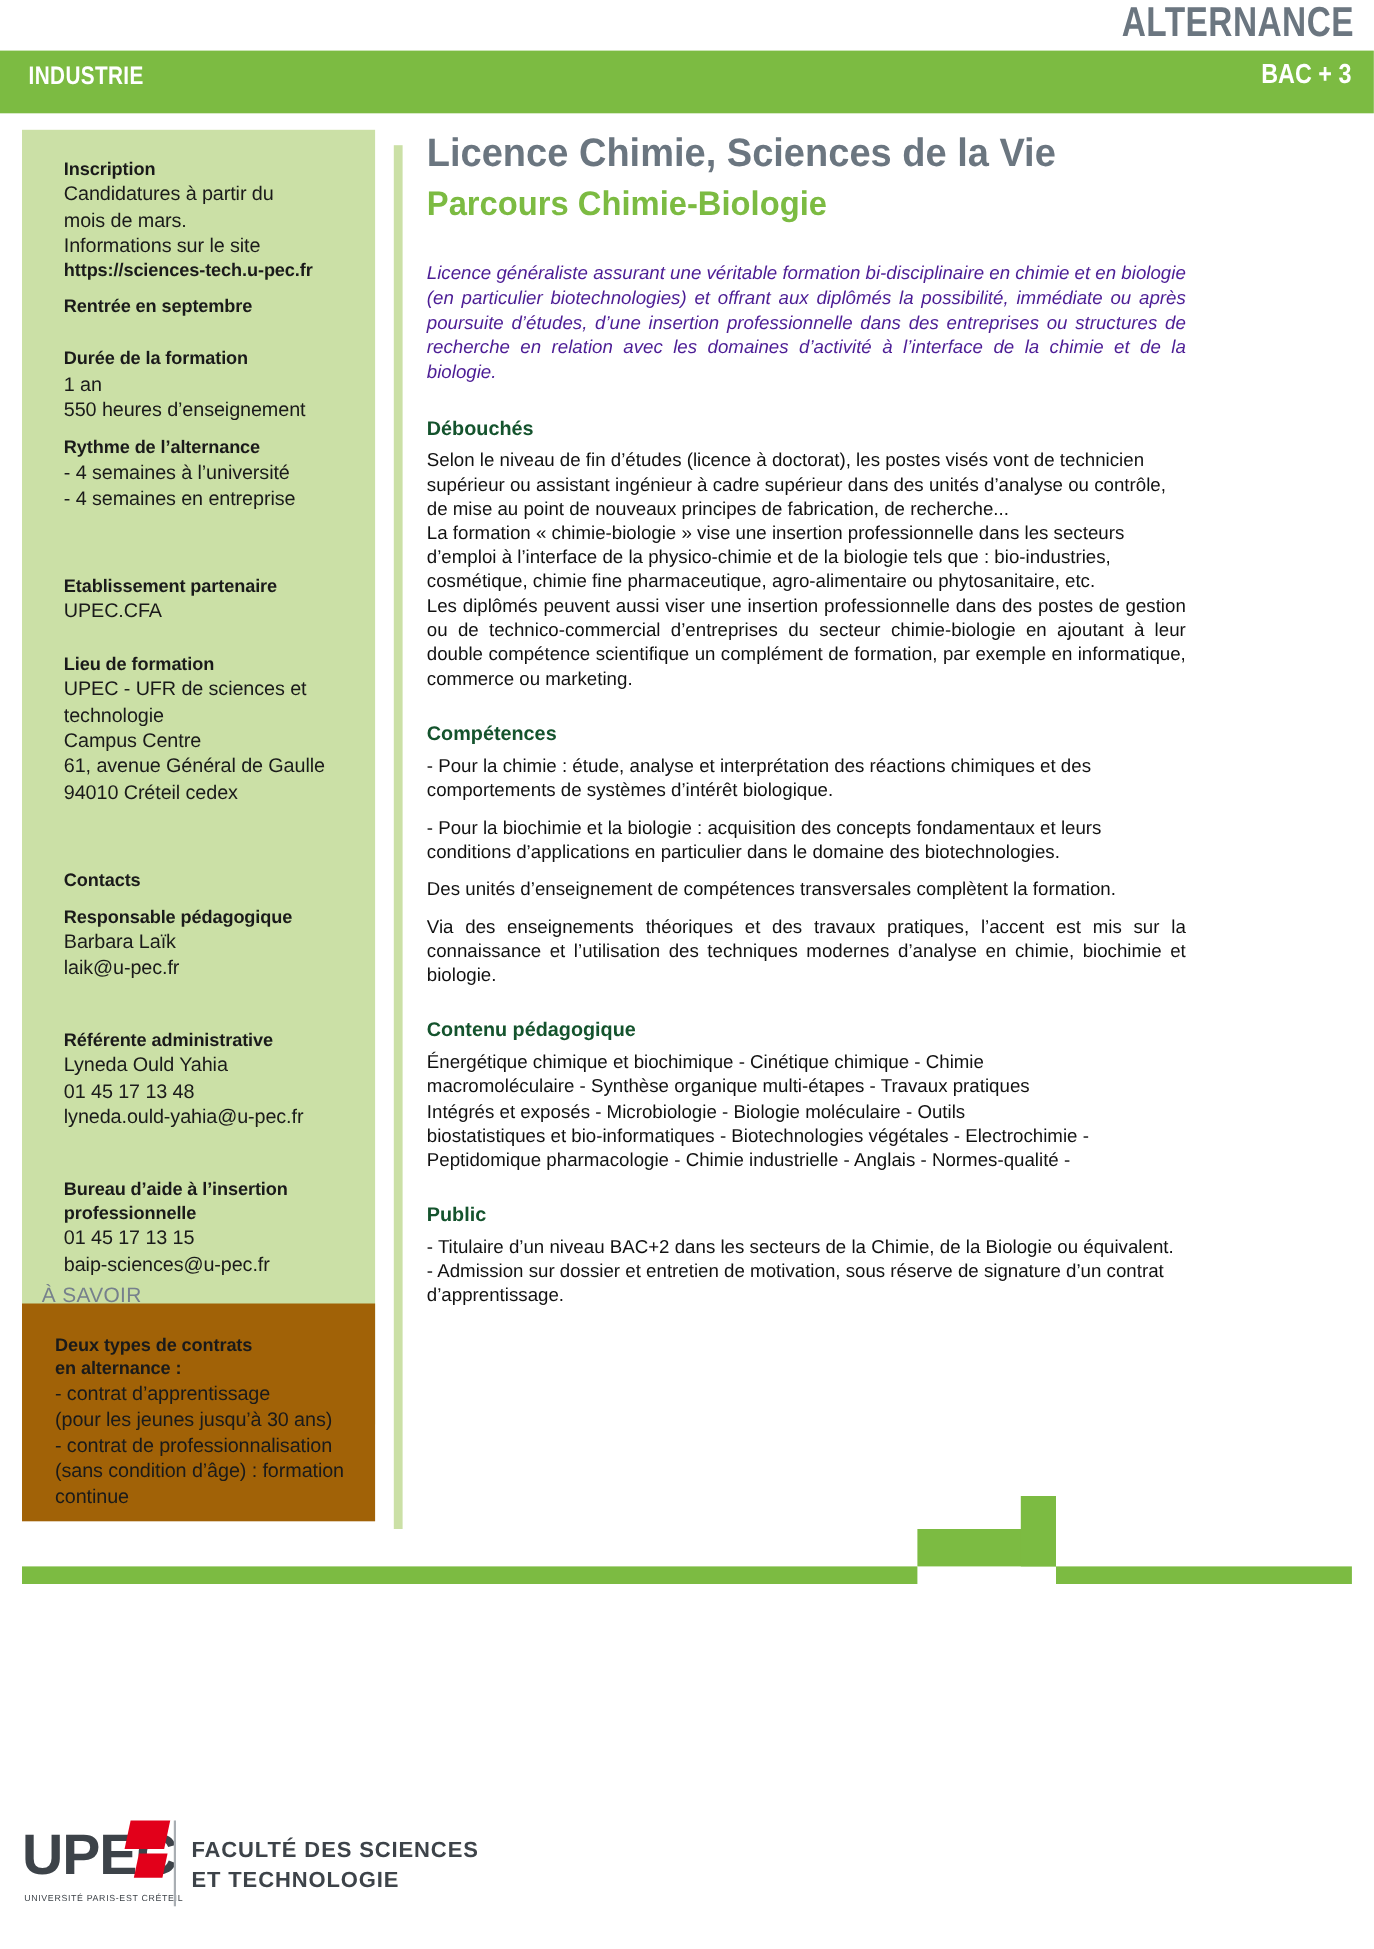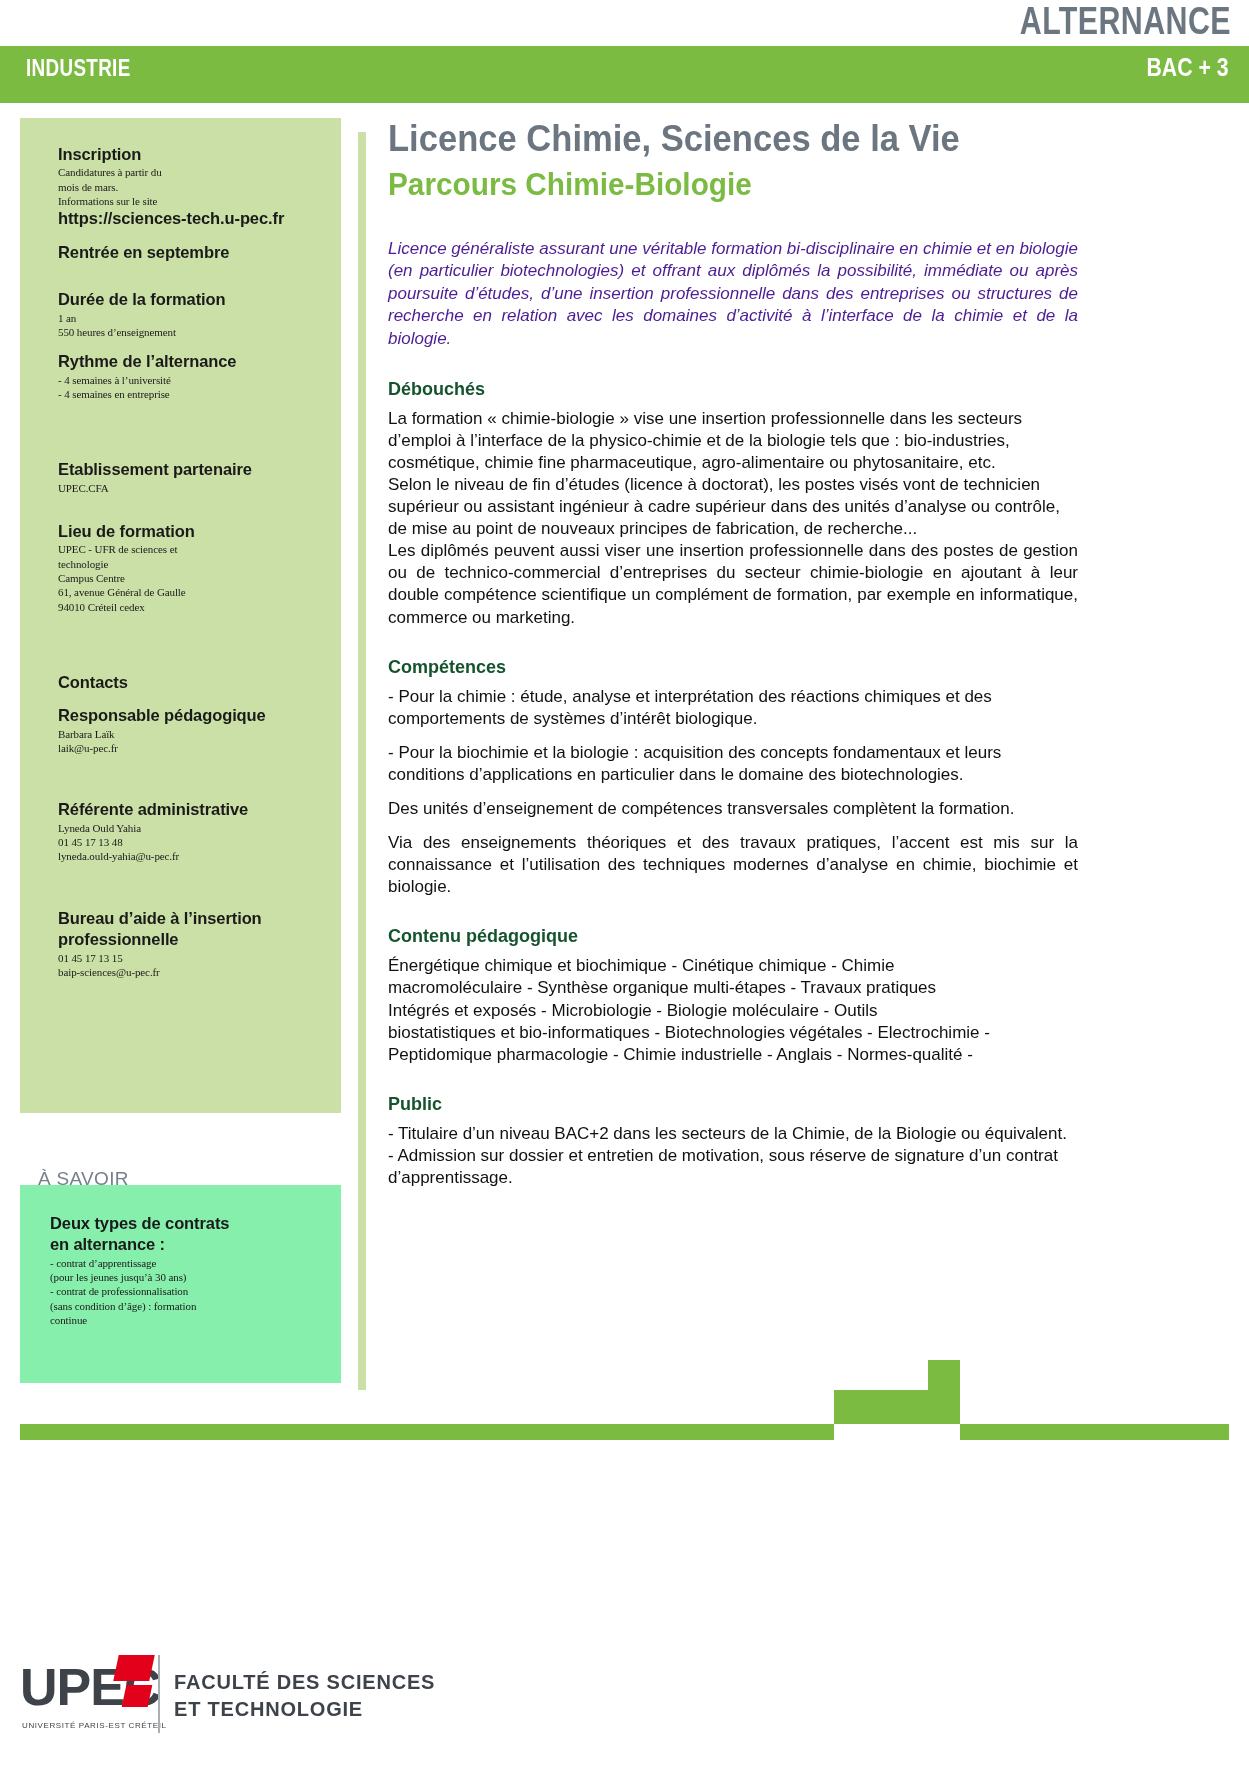--- a/index.html
+++ b/index.html
@@ -82,22 +82,22 @@
   .sb-h {
     font-family: "Liberation Sans", sans-serif;
     font-weight: bold;
     font-size: 16.5px;
     color: #1a1a1a;
     margin: 0;
     line-height: 1.30;
     letter-spacing: -0.1px;
   }
   .sb-p {
-    font-family: Liberation Serif, serif;
-    font-size: 11px;
+    font-family: Liberation Sans, sans-serif;
+    font-size: 18px;
     color: #1a1a1a;
     margin: 0;
     line-height: 1.30;
     letter-spacing: -0.1px;
   }
   .sb-gap-s { height: 12px; }
   .sb-gap-m { height: 26px; }
   .sb-gap-l { height: 44px; }
   .sb-gap-xl { height: 58px; }
 
@@ -112,21 +112,21 @@
     letter-spacing: 0.3px;
     z-index: 4;
   }
 
   .savoir-box {
     position: absolute;
     left: 20px;
     top: 1185px;
     width: 321px;
     height: 198px;
-    background: #86efac;
+    background: #a16207;
     z-index: 3;
   }
   .savoir-inner {
     padding: 28px 14px 14px 30px;
   }
 
   
   .main {
     position: absolute;
     left: 366px;
@@ -406,22 +406,22 @@
 <div class="main">
   <div style="margin-left:22px">
     <h1 class="main-title">Licence Chimie, Sciences de la Vie</h1>
     <h2 class="main-subtitle">Parcours Chimie-Biologie</h2>
   </div>
 
   <p class="intro">Licence généraliste assurant une véritable formation bi-disciplinaire en chimie et en biologie (en particulier biotechnologies) et offrant aux diplômés la possibilité, immédiate ou après poursuite d’études, d’une insertion professionnelle dans des entreprises ou structures de recherche en relation avec les domaines d’activité à l’interface de la chimie et de la biologie.</p>
 
   <div class="sec">
     <div class="sec-h">Débouchés</div>
+    <p class="sec-p tight">Selon le niveau de fin d’études (licence à doctorat), les postes visés vont de technicien supérieur ou assistant ingénieur à cadre supérieur dans des unités d’analyse ou contrôle, de mise au point de nouveaux principes de fabrication, de recherche...</p>
     <p class="sec-p tight">La formation « chimie-biologie » vise une insertion professionnelle dans les secteurs d’emploi à l’interface de la physico-chimie et de la biologie tels que : bio-industries, cosmétique, chimie fine pharmaceutique, agro-alimentaire ou phytosanitaire, etc.</p>
-    <p class="sec-p tight">Selon le niveau de fin d’études (licence à doctorat), les postes visés vont de technicien supérieur ou assistant ingénieur à cadre supérieur dans des unités d’analyse ou contrôle, de mise au point de nouveaux principes de fabrication, de recherche...</p>
     <p class="sec-p tight just">Les diplômés peuvent aussi viser une insertion professionnelle dans des postes de gestion ou de technico-commercial d’entreprises du secteur chimie-biologie en ajoutant à leur double compétence scientifique un complément de formation, par exemple en informatique, commerce ou marketing.</p>
   </div>
 
   <div class="sec">
     <div class="sec-h">Compétences</div>
     <p class="sec-p">- Pour la chimie : étude, analyse et interprétation des réactions chimiques et des comportements de systèmes d’intérêt biologique.</p>
     <p class="sec-p">- Pour la biochimie et la biologie : acquisition des concepts fondamentaux et leurs conditions d’applications en particulier dans le domaine des biotechnologies.</p>
     <p class="sec-p tight just">Des unités d’enseignement de compétences transversales complètent la formation.</p>
     <p class="sec-p just">Via des enseignements théoriques et des travaux pratiques, l’accent est mis sur la connaissance et l’utilisation des techniques modernes d’analyse en chimie, biochimie et biologie.</p>
   </div>

